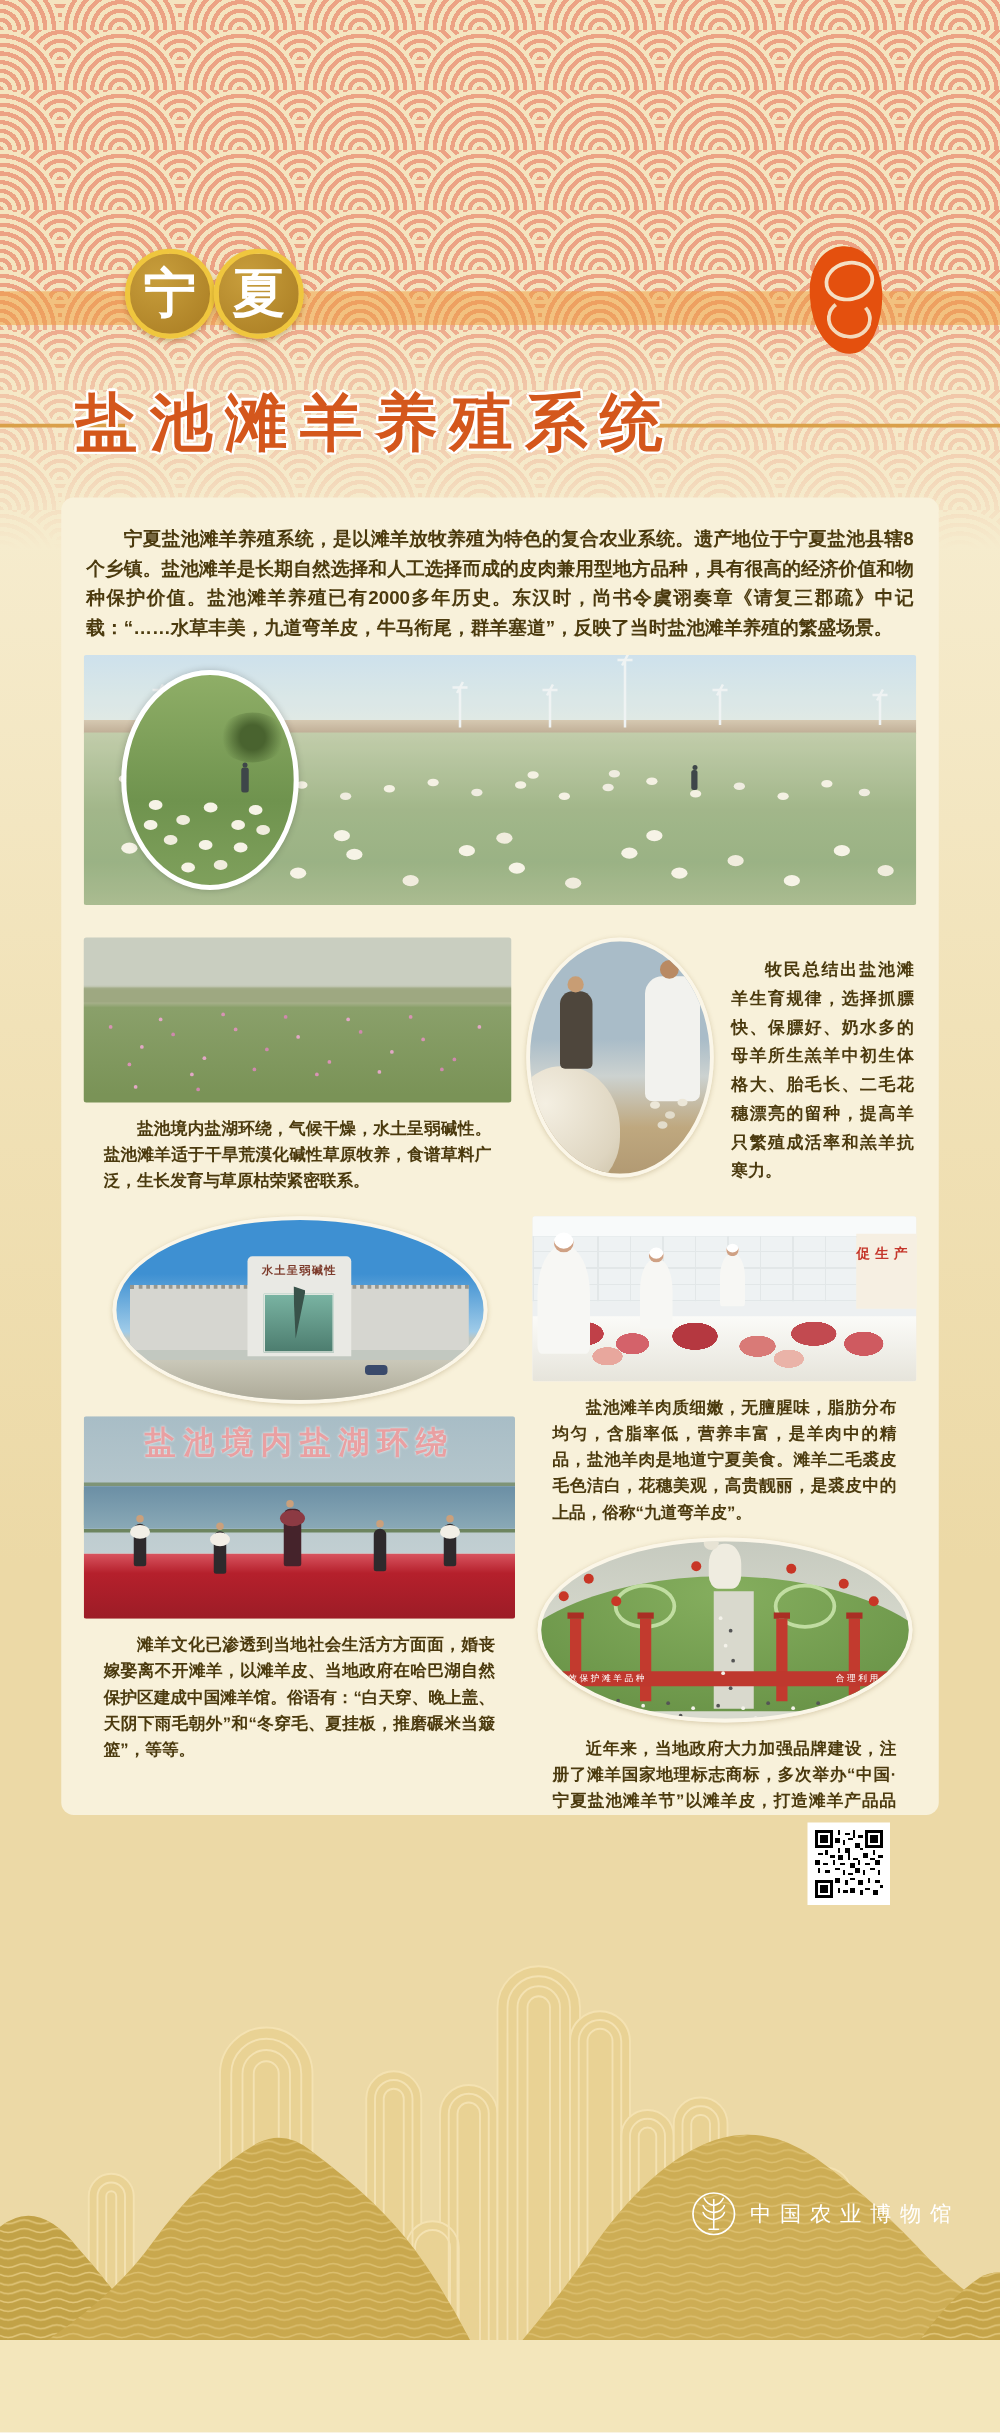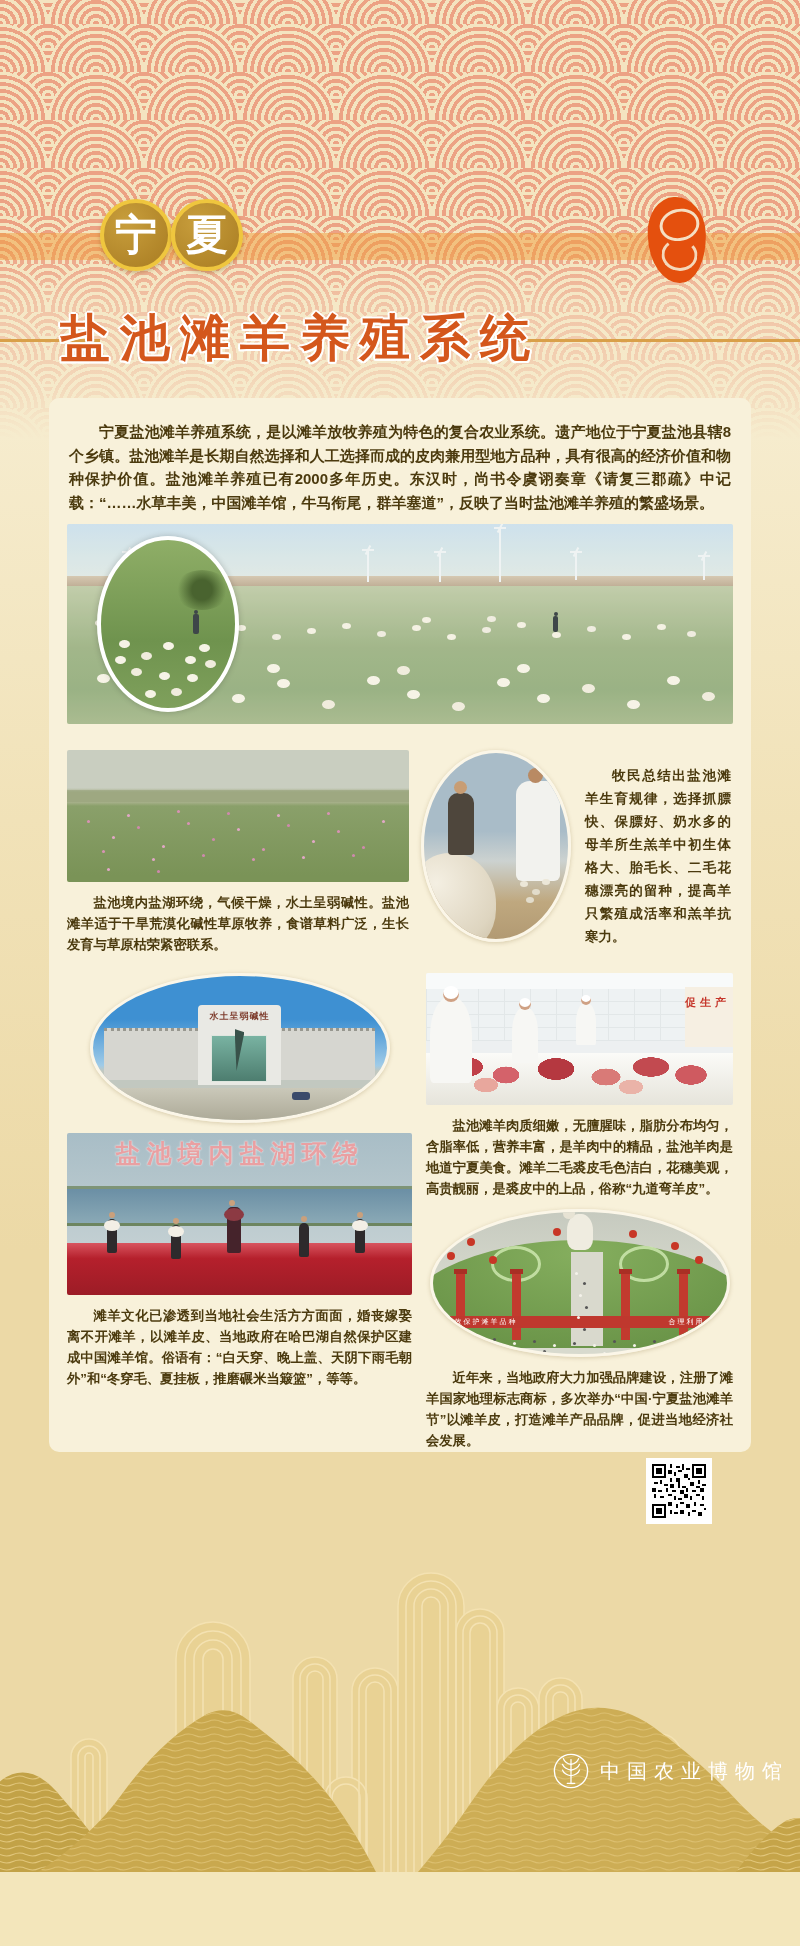--- a/index.html
+++ b/index.html
@@ -41,21 +41,21 @@
   .title-wrap{position:absolute;left:40px;top:296px;width:520px;text-align:center;}
   .title-wrap h1{margin:0;font-family:"DejaVu Serif","Liberation Serif",serif;font-weight:700;
     font-size:50px;line-height:84px;color:#d4571c;letter-spacing:10px;
     text-shadow:-2px 0 #fff,2px 0 #fff,0 -2px #fff,0 2px #fff,-1.5px -1.5px #fff,1.5px -1.5px #fff,-1.5px 1.5px #fff,1.5px 1.5px #fff;}
 
   
   .card{position:absolute;left:49px;top:398px;width:702px;height:1054px;box-sizing:border-box;
     background:#f8f1da;border-radius:10px;padding:18px;overflow:hidden;}
   .intro{margin:4px 2px 0;font-size:15px;line-height:23.5px;font-weight:700;color:#4b3a0e;
     text-align:justify;text-indent:2em;}
-  .caption{margin:10px 0 0;font-size:13.3px;line-height:21px;font-weight:700;color:#4b3a0e;
+  .caption{margin:10px 16px 0;font-size:13.3px;line-height:21px;font-weight:700;color:#4b3a0e;
     text-align:justify;text-indent:2em;}
 
   
   .hero{position:relative;margin-top:10px;height:200px;overflow:hidden;border-radius:2px;}
   .h-sky{position:absolute;left:0;top:0;right:0;height:62px;background:linear-gradient(#c6dde9,#dfe8df);}
   .h-ridge{position:absolute;left:0;top:52px;right:0;height:11px;background:linear-gradient(#cfc0a5,#b5a084);}
   .h-field{position:absolute;left:0;top:62px;right:0;bottom:0;
     background:linear-gradient(#b8c59d,#93ab77 45%,#8aa671 75%,#9db17f);}
   .h-wash{position:absolute;inset:0;background:rgba(255,255,255,.14);}
   .turb{position:absolute;width:2px;background:#edf2f2;}
@@ -181,21 +181,21 @@
   .f-banner span{font-size:7px;color:#fff;letter-spacing:2px;white-space:nowrap;}
 
   
   .qr{position:absolute;left:646px;top:1458px;width:66px;height:66px;background:#fff;padding:4px;box-sizing:border-box;}
   .qr svg{display:block;width:58px;height:58px;}
 
   
   .mountains{position:absolute;left:0;top:1536px;width:800px;height:410px;display:block;}
   .footer-logo{position:absolute;left:552px;top:1752px;display:flex;align-items:center;gap:10px;}
   .footer-logo svg{width:38px;height:38px;display:block;}
-  .footer-logo .nm{color:#fff;font-size:20px;letter-spacing:7px;white-space:nowrap;
+  .footer-logo .nm{color:#fff;font-size:17px;letter-spacing:7px;white-space:nowrap;
     font-family:Liberation Serif, serif;}
 </style>
 </head>
 <body>
 
 <div class="poster">
 
   <div class="waves"></div>
   <div class="waves-fade"></div>
   <div class="orange-band"></div>
@@ -210,21 +210,21 @@
   <div class="seal"></div>
 
   <div class="title-line l"></div>
   <div class="title-line r"></div>
   <div class="title-wrap">
     <h1>盐池滩羊养殖系统</h1>
   </div>
 
   <div class="card">
 
-    <p class="intro">宁夏盐池滩羊养殖系统，是以滩羊放牧养殖为特色的复合农业系统。遗产地位于宁夏盐池县辖8个乡镇。盐池滩羊是长期自然选择和人工选择而成的皮肉兼用型地方品种，具有很高的经济价值和物种保护价值。盐池滩羊养殖已有2000多年历史。东汉时，尚书令虞诩奏章《请复三郡疏》中记载：“……水草丰美，中国滩羊馆，牛马衔尾，群羊塞道”，反映了当时盐池滩羊养殖的繁盛场景。</p>
+    <p class="intro">宁夏盐池滩羊养殖系统，是以滩羊放牧养殖为特色的复合农业系统。遗产地位于宁夏盐池县辖8个乡镇。盐池滩羊是长期自然选择和人工选择而成的皮肉兼用型地方品种，具有很高的经济价值和物种保护价值。盐池滩羊养殖已有2000多年历史。东汉时，尚书令虞诩奏章《请复三郡疏》中记载：“……水草丰美，九道弯羊皮，牛马衔尾，群羊塞道”，反映了当时盐池滩羊养殖的繁盛场景。</p>
 
     <div class="hero">
       <div class="h-sky"></div>
       <div class="h-ridge"></div>
       <div class="h-field"></div>
       <div class="turb" style="left:60px;top:28px;height:28px;"></div>
       <div class="turb" style="left:104px;top:32px;height:24px;"></div>
       <div class="turb" style="left:300px;top:26px;height:32px;"></div>
       <div class="turb" style="left:372px;top:28px;height:30px;"></div>
       <div class="turb" style="left:432px;top:4px;height:54px;"></div>

